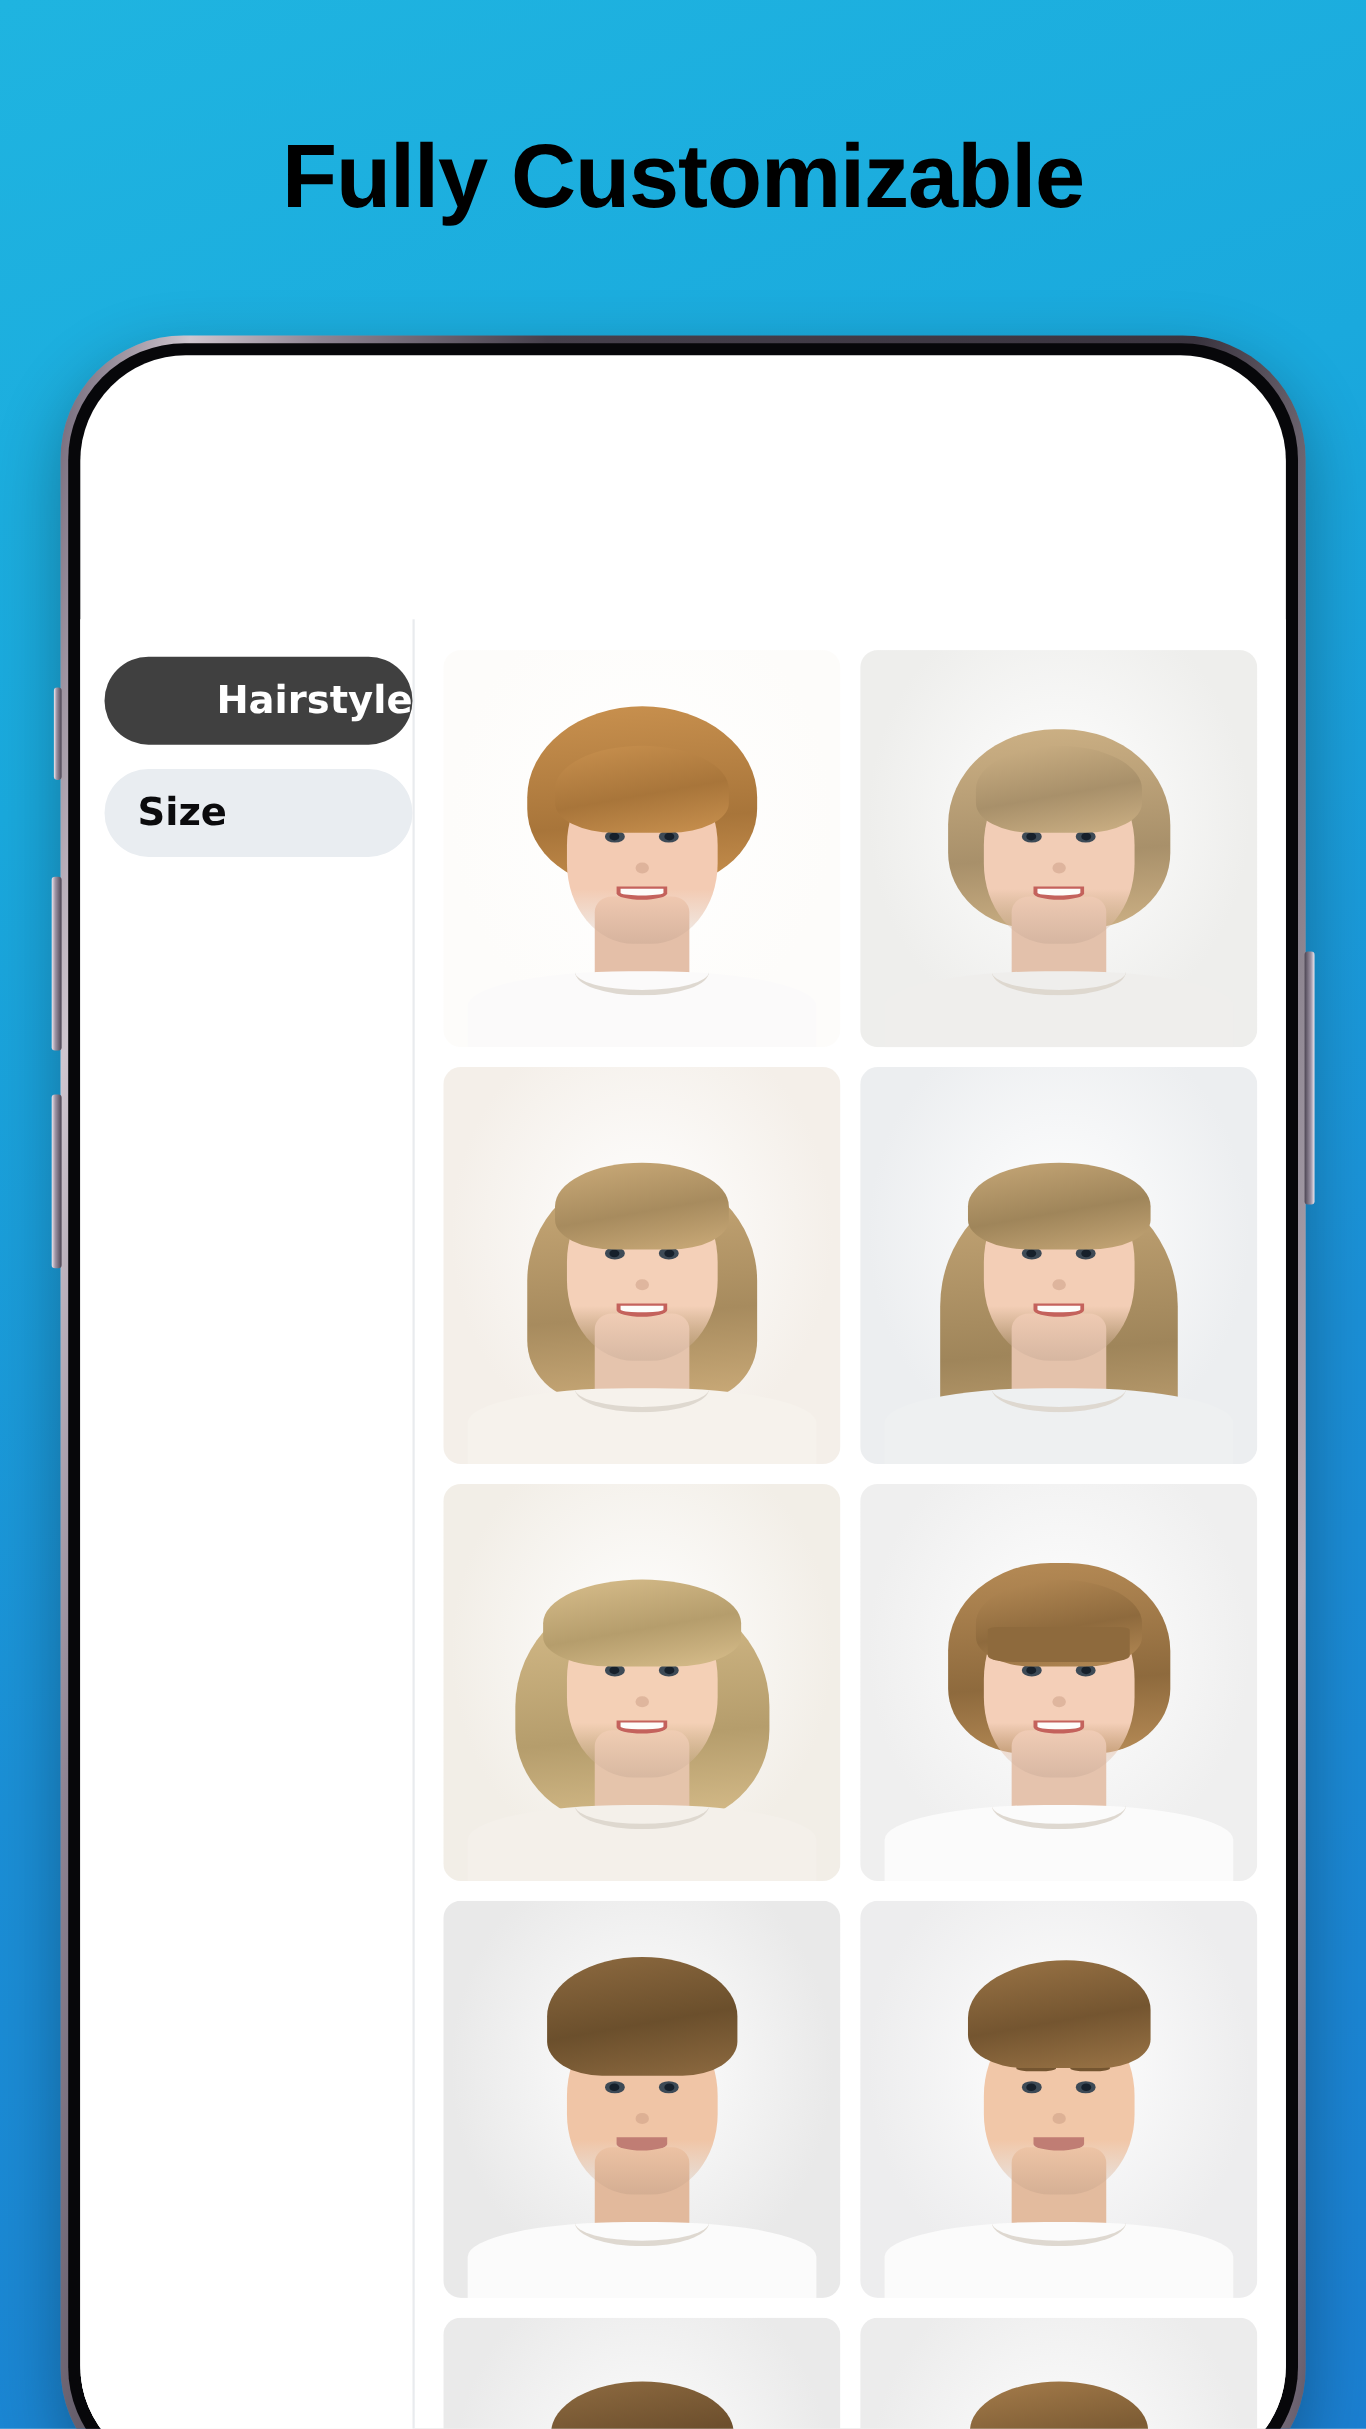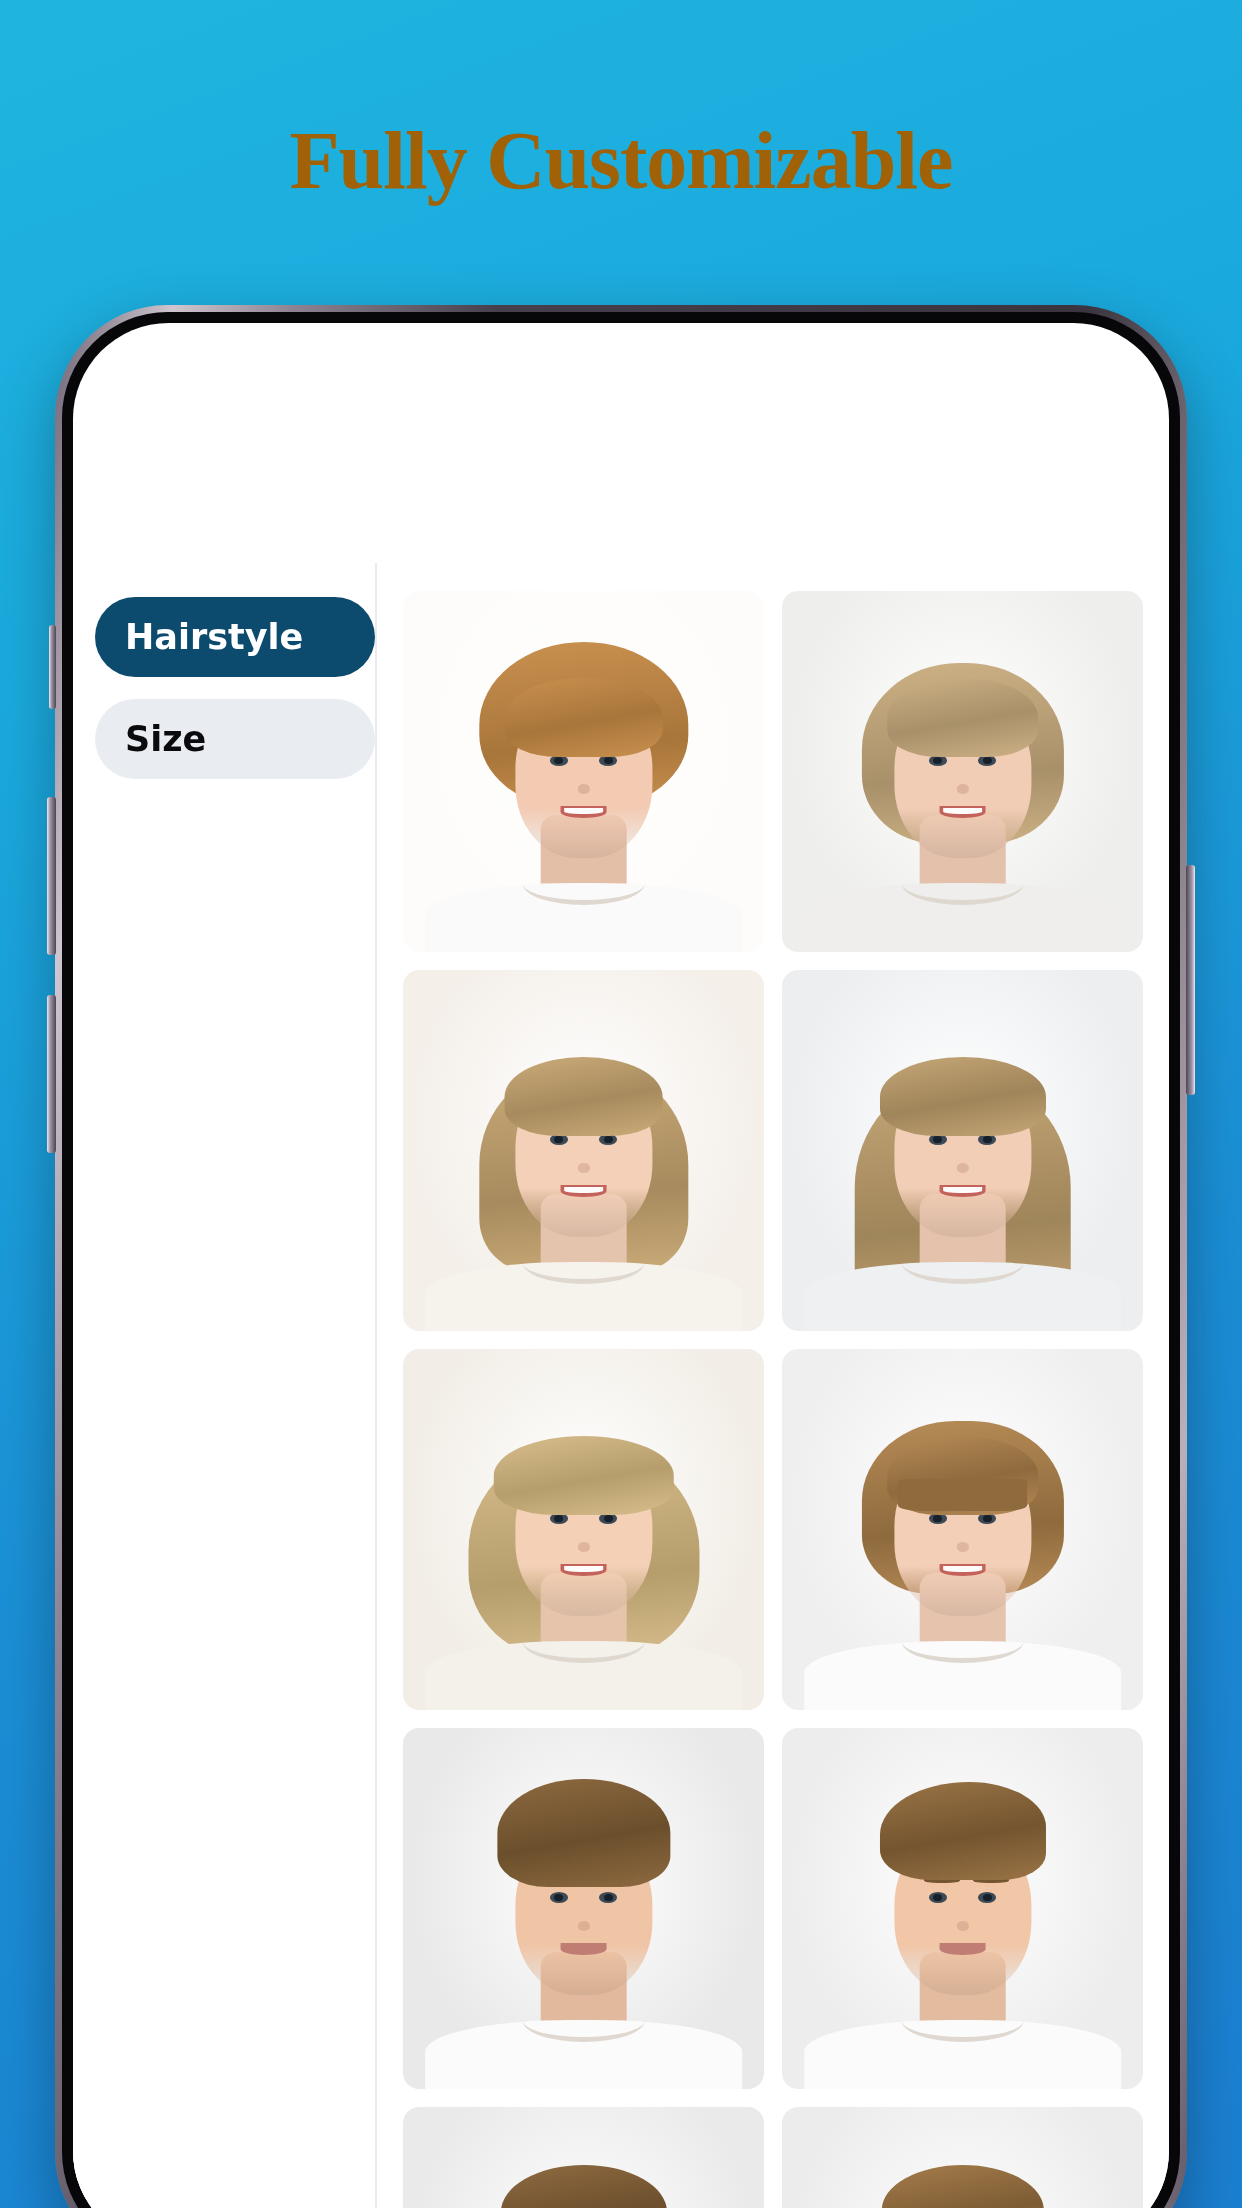--- a/index.html
+++ b/index.html
@@ -7,26 +7,26 @@
   body {
     font-family: "Liberation Sans", sans-serif;
     background: linear-gradient(160deg, #1fb4e0 0%, #1aa9dd 28%, #1b8fd6 62%, #1b7fd1 100%);
     position:relative;
   }
 
   
   .headline {
     position:absolute; left:0; top:118px; width:100%;
     text-align:center;
-    color:#a16207;
+    color:#000000;
     font-size:82px;
     font-weight:bold;
     letter-spacing:-1px;
     line-height:1.06;
-    font-family:Liberation Serif, serif;
+    font-family:Liberation Sans, sans-serif;
   }
 
   
   .phone {
     position:absolute;
     left:55px; top:305px;
     width:1132px; height:1960px;
     border-radius:112px;
     background: linear-gradient(100deg,#6d6374 0%, #cfc6cf 8%, #8e8493 16%, #46404c 30%, #3a343f 70%, #b9b0bb 90%, #5d5463 100%);
     padding:7px;
@@ -125,21 +125,21 @@
     background:#e9edf1;
     display:flex; align-items:center;
     padding-left:30px;
     margin-bottom:22px;
     color:#0b0b0d;
     font-size:35px;
     font-weight:bold;
     font-family:"DejaVu Sans", sans-serif;
     white-space:nowrap;
   }
-  .pill.active { background:#0c4a6e; color:#ffffff; }
+  .pill.active { background:#404040; color:#ffffff;justify-content:flex-end; }
 
   
   .grid-wrap {
     flex:1;
     padding:28px 26px 0 26px;
     overflow:hidden;
   }
   .grid {
     display:grid;
     grid-template-columns:1fr 1fr;

